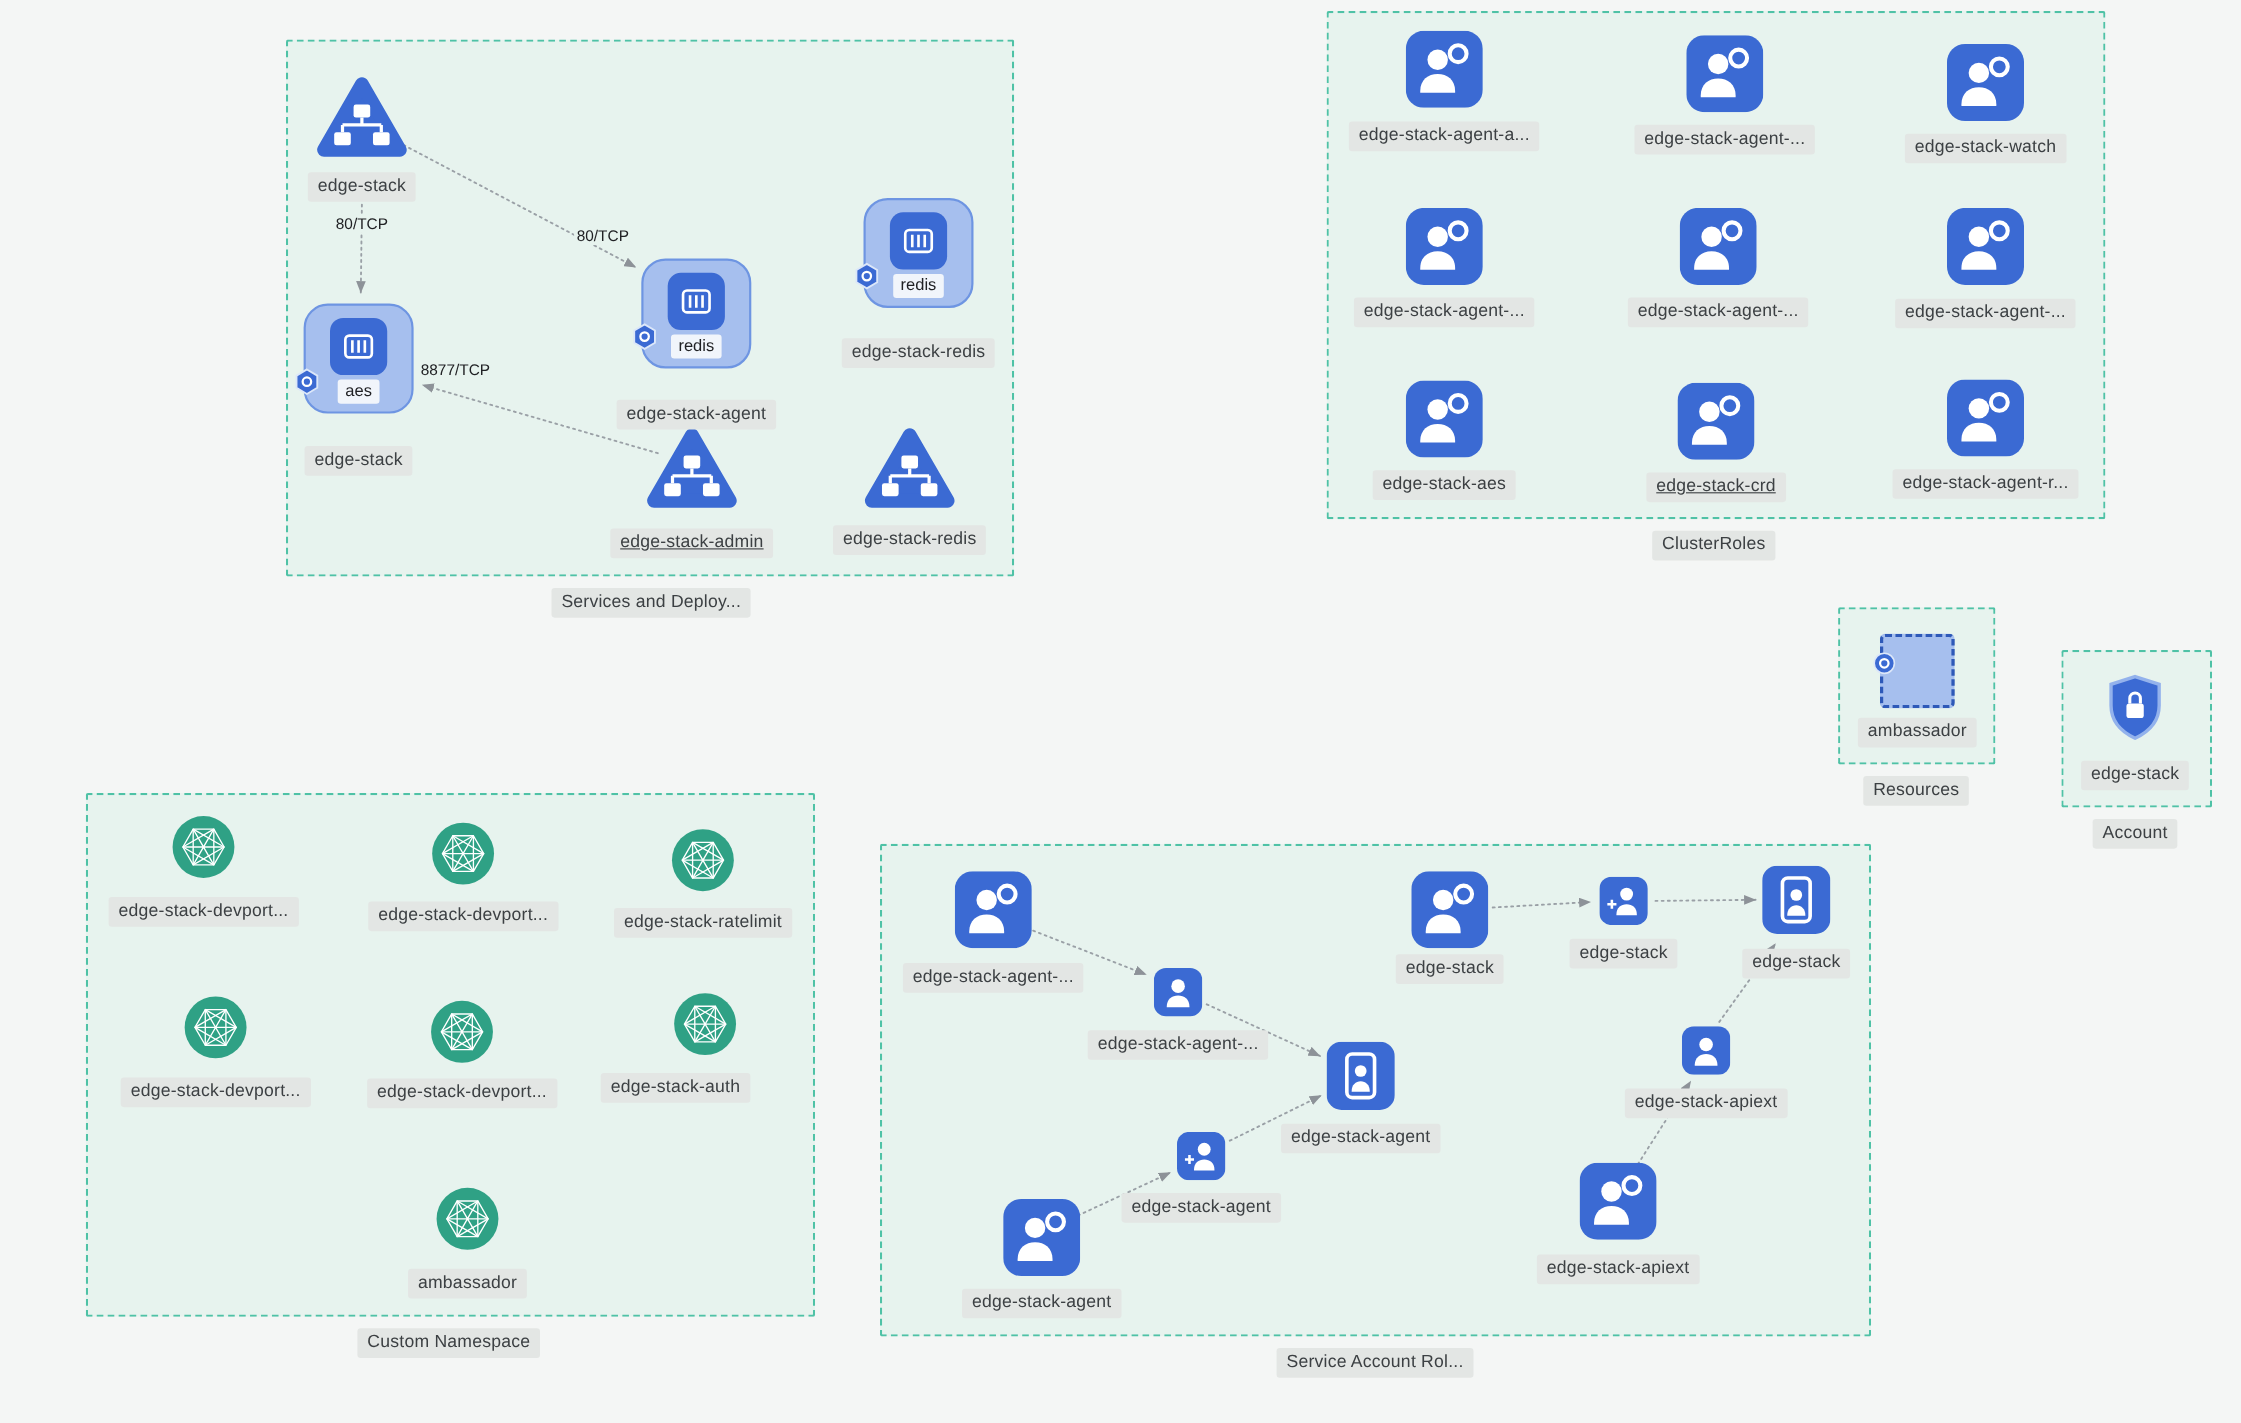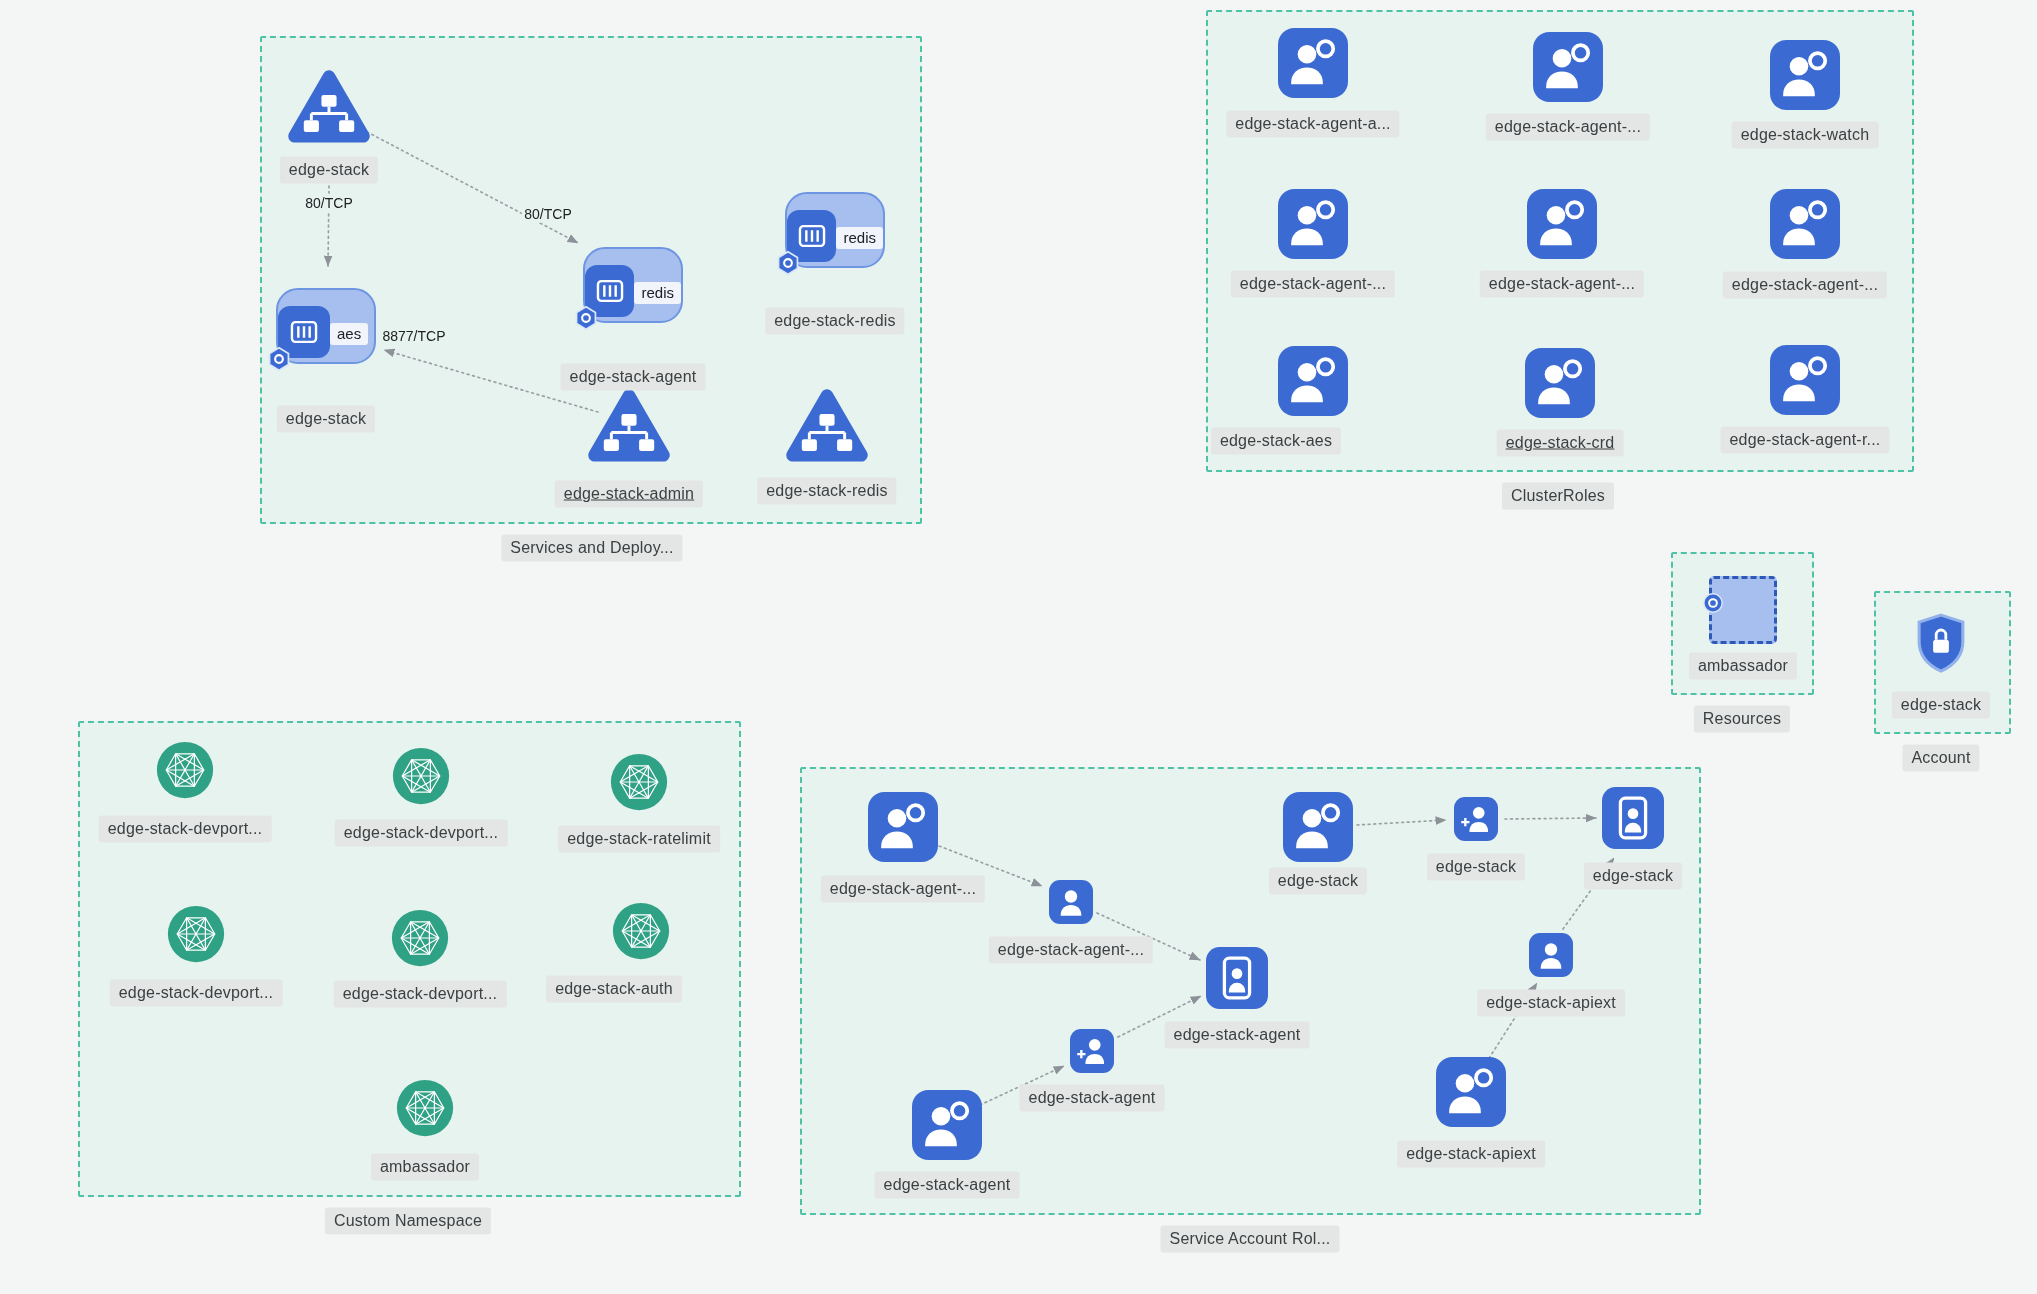--- a/index.html
+++ b/index.html
@@ -3,21 +3,21 @@
 <meta charset="utf-8">
 <style>
   *{box-sizing:border-box;margin:0;padding:0}
   html,body{width:2037px;height:1294px}
   body{background:var(--bg,#f4f6f5);font-family:"Liberation Sans","DejaVu Sans",sans-serif;position:relative;overflow:hidden}
   #stage{position:absolute;left:0;top:0;width:2037px;height:1294px}
   .group{position:absolute;background:var(--group-fill,#e7f3ee);border:2px dashed var(--group-border,#4fc2a6);border-radius:2px;z-index:0}
   #edges-svg{position:absolute;left:0;top:0;z-index:1;pointer-events:none}
   .node{position:absolute;transform:translate(-50%,-50%);z-index:2;display:flex;align-items:center;justify-content:center}
   .pill{position:absolute;transform:translate(-50%,-50%);z-index:3;background:var(--pill-bg,#e3e6e4);color:var(--pill-text,#3c4043);font-size:16px;line-height:1;padding:5px 9px 6px;border-radius:3px;white-space:nowrap;letter-spacing:.2px}
-  .dep-box{width:100px;height:76px;border-radius:22px;background:var(--blue-light,#a6bfee);border:2px solid #6e95e2;display:flex;flex-direction:row;align-items:center;padding-top:11px;position:relative}
+  .dep-box{width:100px;height:100px;border-radius:22px;background:var(--blue-light,#a6bfee);border:2px solid #6e95e2;display:flex;flex-direction:column;align-items:center;padding-top:11px;position:relative}
   .dep-inner{width:52px;height:52px;border-radius:12px;background:var(--blue,#3b6ad3);display:flex;align-items:center;justify-content:center}
   .dep-name{margin-top:4px;background:rgba(252,253,253,.88);border-radius:3px;font-size:15px;line-height:1.2;padding:2px 7px;color:#202124}
   .hexb{position:absolute;left:-11px;top:56px}
   .ns-box{width:68px;height:68px;border-radius:5px;background:var(--blue-light,#a6bfee);border:3px dashed #2e59b8;position:relative}
   .ns-badge{position:absolute;left:-10px;top:13px}
   .edge-line{stroke:var(--edge,#9aa0a6);stroke-width:1.7;stroke-dasharray:1.8 3.8;stroke-linecap:round;fill:none}
   .edge-label{font-size:14px;fill:#202124;text-anchor:middle;paint-order:stroke;stroke:var(--group-fill,#e7f3ee);stroke-width:7px;font-family:"Liberation Sans",sans-serif}
 </style>
 </head>
 <body>
@@ -189,21 +189,21 @@
     </div>
     <div class="pill" style="left: 1805px; top: 285px;">edge-stack-agent-...</div>
     <div class="node" style="left: 1313px; top: 381px;">
       <svg width="70" height="70" viewBox="0 0 64 64">
         <rect width="64" height="64" rx="15" fill="#3b6ad3"></rect>
         <circle cx="26.5" cy="24" r="8.5" fill="#fff"></circle>
         <path d="M12 50c0-9 6.5-14 14.5-14s14.5 5 14.5 14v1.5H12Z" fill="#fff"></path>
         <circle cx="43.5" cy="19" r="7" fill="none" stroke="#fff" stroke-width="3.4"></circle>
       </svg>
     </div>
-    <div class="pill" style="left: 1276px; top: 441px;">edge-stack-aes</div>
+    <div class="pill" style="left: 1313px; top: 441px;">edge-stack-aes</div>
     <div class="node" style="left: 1560px; top: 383px;">
       <svg width="70" height="70" viewBox="0 0 64 64">
         <rect width="64" height="64" rx="15" fill="#3b6ad3"></rect>
         <circle cx="26.5" cy="24" r="8.5" fill="#fff"></circle>
         <path d="M12 50c0-9 6.5-14 14.5-14s14.5 5 14.5 14v1.5H12Z" fill="#fff"></path>
         <circle cx="43.5" cy="19" r="7" fill="none" stroke="#fff" stroke-width="3.4"></circle>
       </svg>
     </div>
     <div class="pill" style="left: 1560px; top: 443px; text-decoration: underline;">edge-stack-crd</div>
     <div class="node" style="left: 1805px; top: 380px;">

